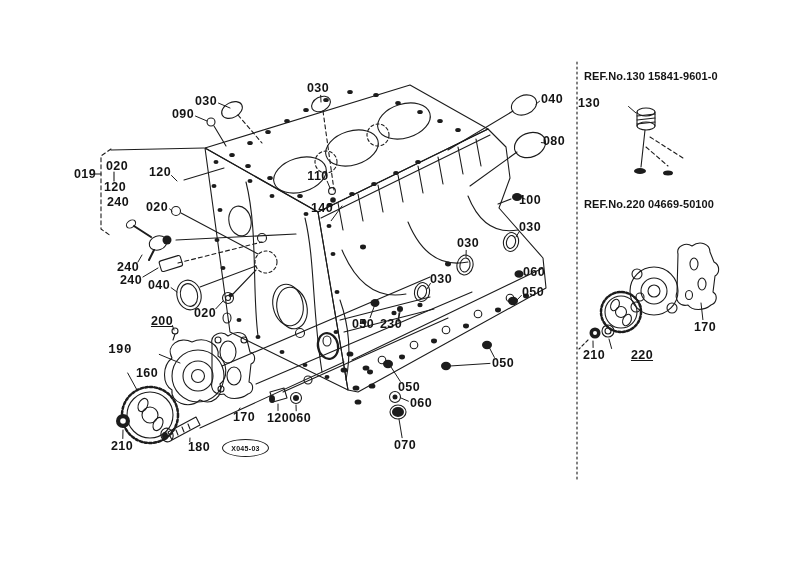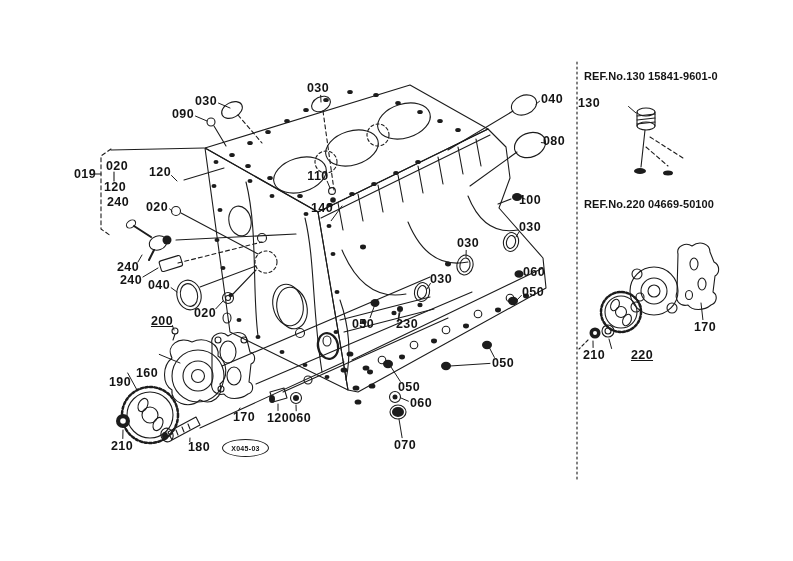--- a/index.html
+++ b/index.html
@@ -342,23 +342,23 @@
       <div class="callout" style="left: 468px; top: 243px;">030</div>
       <div class="callout" style="left: 441px; top: 279px;">030</div>
       <div class="callout" style="left: 534px; top: 272px;">060</div>
       <div class="callout" style="left: 533px; top: 292px;">050</div>
       <div class="callout" style="left: 128px; top: 267px;">240</div>
       <div class="callout" style="left: 131px; top: 280px;">240</div>
       <div class="callout" style="left: 159px; top: 285px;">040</div>
       <div class="callout" style="left: 205px; top: 313px;">020</div>
       <div class="callout" style="left: 162px; top: 321px; text-decoration: underline;">200</div>
       <div class="callout" style="left: 147px; top: 373px;">160</div>
-      <div class="callout" style="left: 120px; top: 382px;">190</div>
+      <div class="callout" style="left: 120px; top: 350px; font-family: Liberation Mono, monospace;">190</div>
       <div class="callout" style="left: 363px; top: 324px;">050</div>
-      <div class="callout" style="left: 391px; top: 324px; margin-left: 16px;">230</div>
+      <div class="callout" style="left: 391px; top: 324px;">230</div>
       <div class="callout" style="left: 503px; top: 363px;">050</div>
       <div class="callout" style="left: 409px; top: 387px;">050</div>
       <div class="callout" style="left: 421px; top: 403px;">060</div>
       <div class="callout" style="left: 405px; top: 445px;">070</div>
       <div class="callout" style="left: 244px; top: 417px;">170</div>
       <div class="callout" style="left: 278px; top: 418px;">120</div>
       <div class="callout" style="left: 300px; top: 418px;">060</div>
       <div class="callout" style="left: 122px; top: 446px;">210</div>
       <div class="callout" style="left: 199px; top: 447px;">180</div>
       <div class="callout" style="left: 589px; top: 103px;">130</div>

